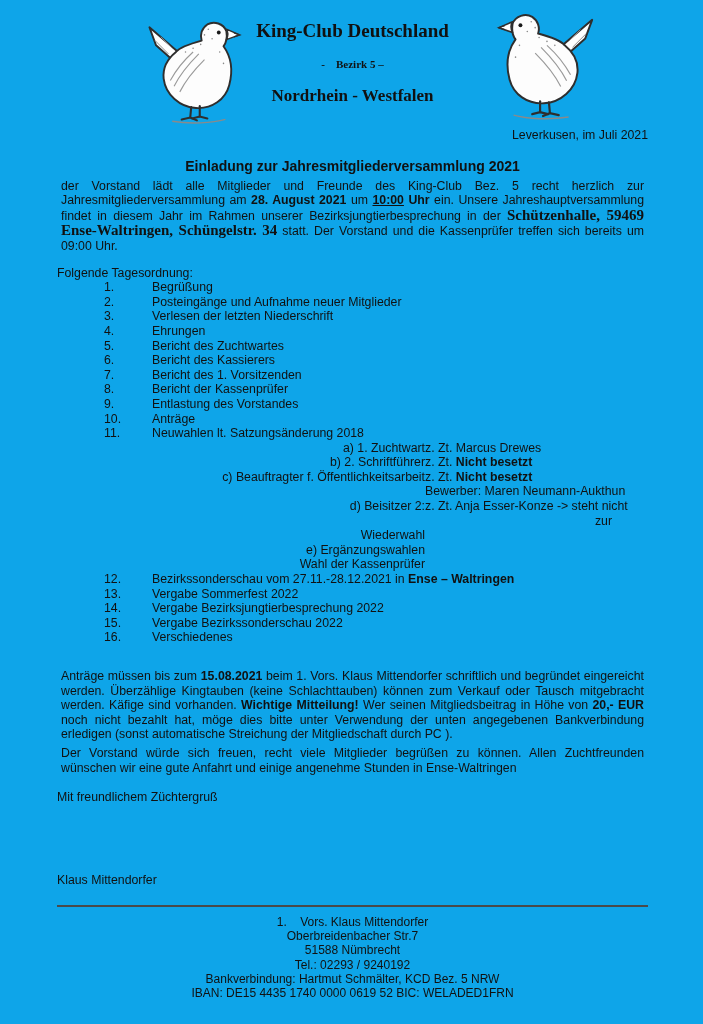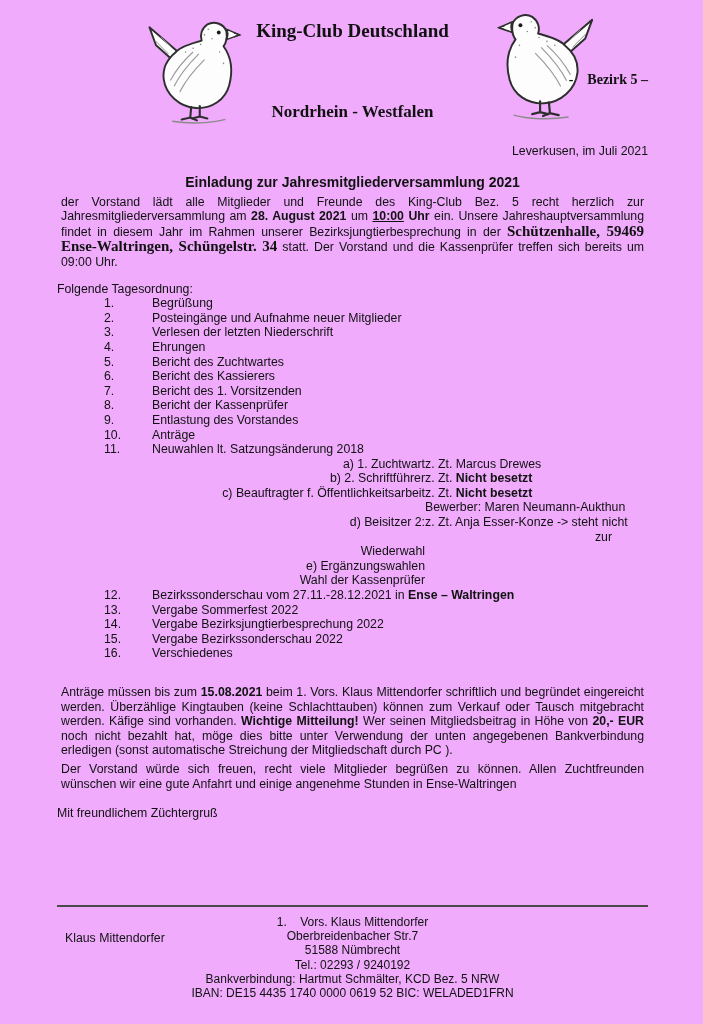--- a/index.html
+++ b/index.html
@@ -1,54 +1,54 @@
 <!DOCTYPE html>
 <html><head>
 <meta charset="utf-8">
 <style>
   html,body{margin:0;padding:0;background:#ffffff;}
   .page{
     position:relative;
     width:703px;height:1024px;
-    background:#f0abfc;
+    background:#0ea5e9;
     color:#111111;
     font-family:"Liberation Sans", sans-serif;
     font-size:12.3px;
     line-height:14.6px;
     overflow:hidden;
   }
   .content{position:absolute;left:57px;right:55px;top:0;}
   .pigeon{position:absolute;}
   .pigeon-left{left:138px;top:14px;width:114px;height:113px;}
   .pigeon-right{left:484px;top:8px;width:122px;height:113px;transform:scaleX(-1);}
   .org-block{
     text-align:center;padding-top:20px;
     font-family:"Liberation Serif", serif;font-weight:bold;
   }
   .org-line1{font-size:19px;line-height:22px;}
-  .org-line2{font-size:14px;line-height:20px;margin-top:28px;white-space:pre;text-align:right;}
+  .org-line2{font-size:11px;line-height:20px;margin-top:12px;white-space:pre;}
   .org-line3{font-size:17px;line-height:20px;margin-top:12px;}
   .dateline{text-align:right;margin-top:22px;}
   .doc-title{text-align:center;font-weight:bold;font-size:14px;margin-top:14px;line-height:18px;}
   .salutation{margin-top:13px;}
   p.para{margin:4px;text-align:justify;}
   .para2{margin-top:24px !important;}
   .closing{margin-top:15px;}
   .b{font-weight:bold;}
   .u{text-decoration:underline;}
   .serif{font-family:"Liberation Serif", serif;font-weight:bold;font-size:15px;line-height:14.6px;}
   .agenda-heading{margin-top:12px;}
   .agenda-row{display:flex;}
   .agenda-num{flex:0 0 48px;margin-left:47px;}
   .agenda-text{flex:1;}
   .sub-row{display:flex;margin-left:95px;}
   .sub-left{flex:0 0 273px;text-align:right;}
   .sub-right{flex:1;}
   .sub-right.align-right{text-align:right;padding-right:36px;}
-  .sig{position:absolute;left:57px;top:931px;margin-left:8px;}
+  .sig{position:absolute;left:57px;top:873px;}
   .bottom-rule{position:absolute;left:57px;right:55px;top:905px;border-top:2.5px solid #4a4a4a;}
   .footer{position:absolute;left:57px;right:55px;top:915px;text-align:center;font-size:12px;line-height:14.2px;}
   .pre{white-space:pre;}
 </style>
 </head>
 <body>
 
 <div class="page">
 
   <svg class="pigeon pigeon-left" viewBox="0 0 120 115" xmlns="http://www.w3.org/2000/svg">

